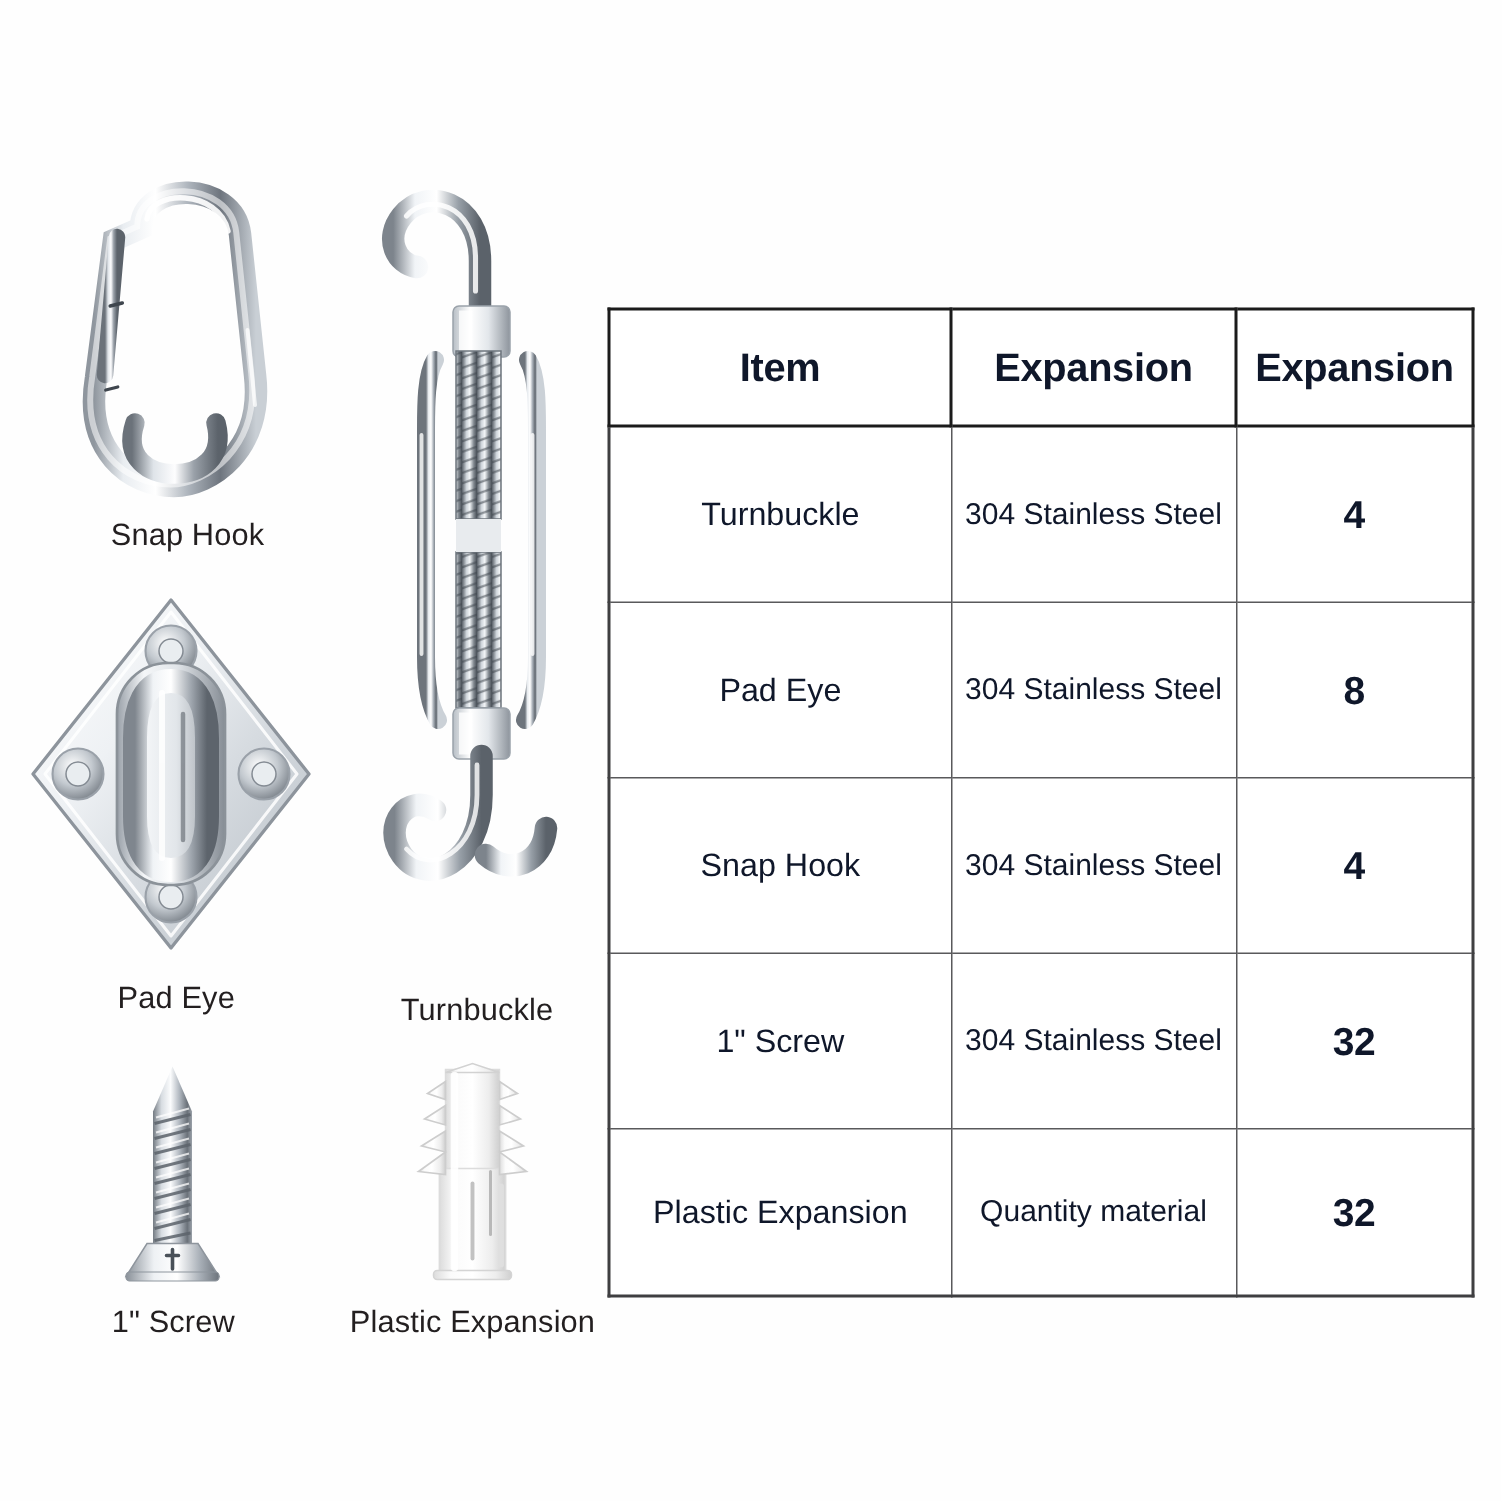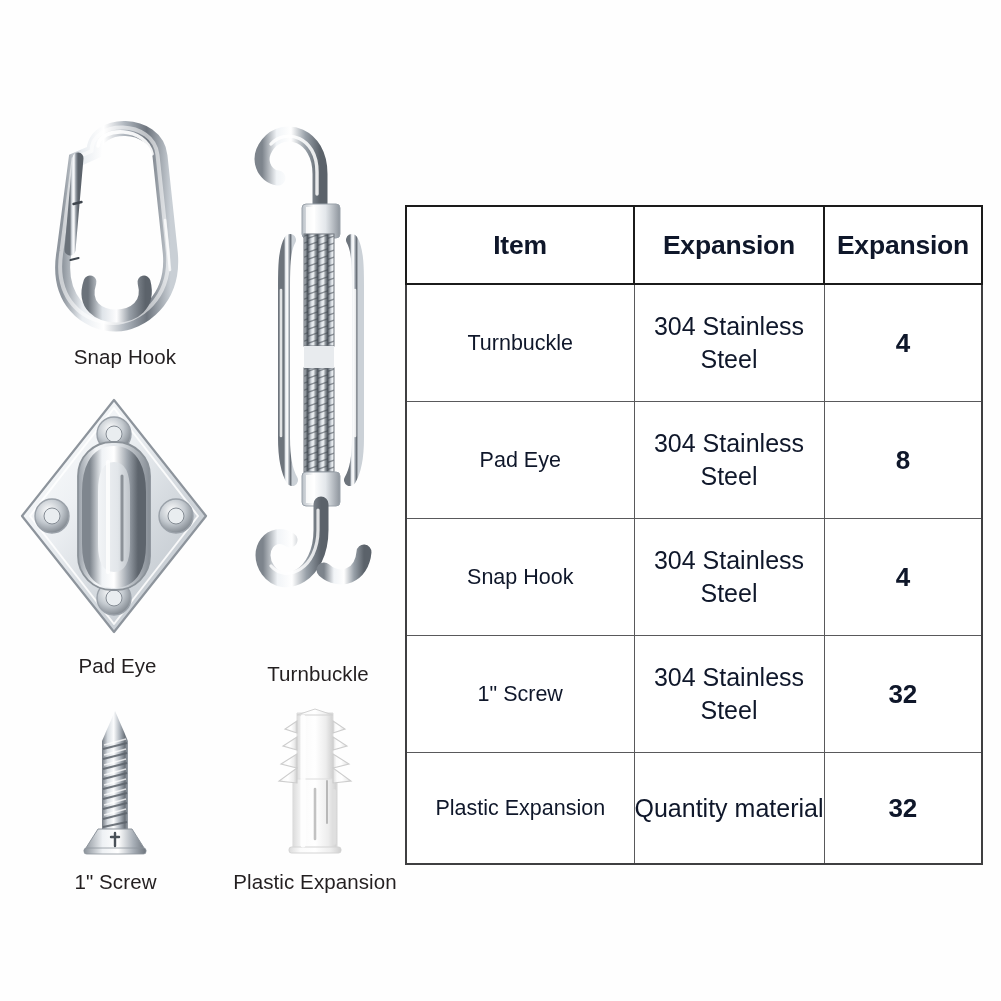--- a/index.html
+++ b/index.html
@@ -94,21 +94,21 @@
     font-size: 26.5px;
     font-weight: bold;
     border-color: #1b1b1b;
     border-width: 2px;
     letter-spacing: -0.2px;
   }
 
   #acc-table tbody td { height: 116px; font-size: 21px; line-height: 1.32; }
   #acc-table tbody tr:last-child td { height: 110px; }
   #acc-table td.qty { font-size: 26px; font-weight: bold; letter-spacing: -0.3px; }
-  #acc-table td.mat { font-size: 25px; }
+  #acc-table td.mat { font-size: 20px; }
   #acc-table td.item { font-size: 21.5px; }
 
   
   #acc-table { border: 2px solid #3f3f41; }
 </style>
 </head>
 <body>
 
 <div id="page">
 

